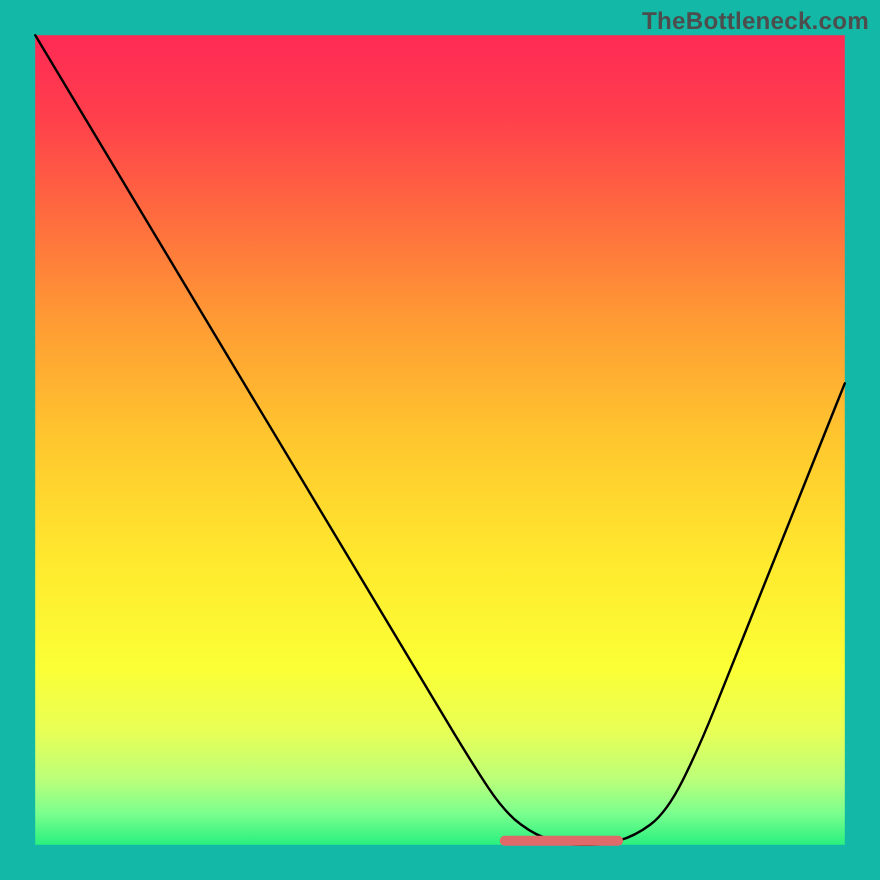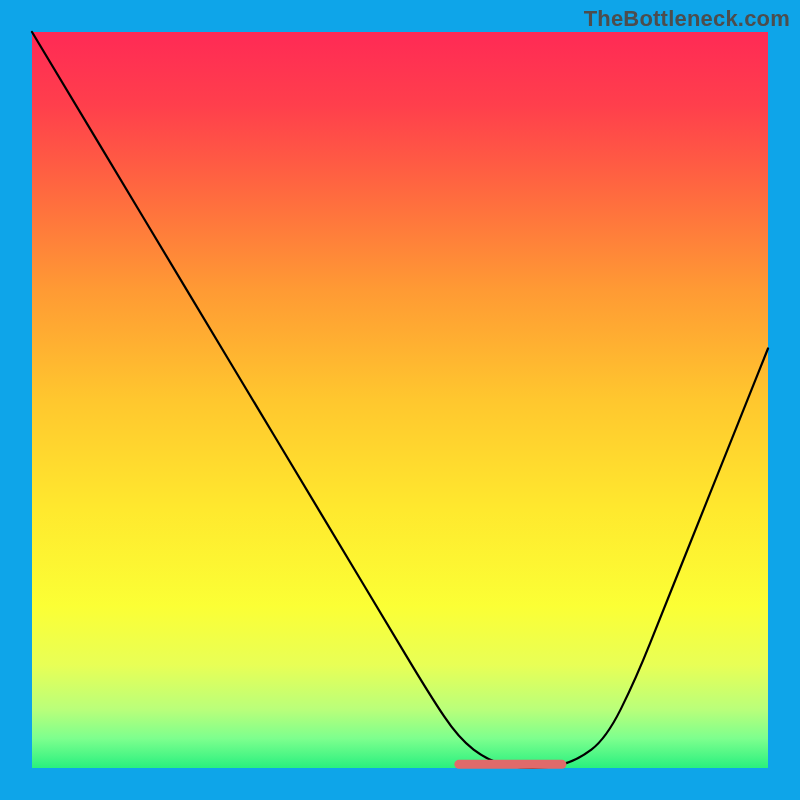--- a/index.html
+++ b/index.html
@@ -8,21 +8,21 @@
     width: 800px;
     height: 800px;
     background: #000;
     overflow: hidden;
     font-family: Arial, Helvetica, sans-serif;
   }
   .frame {
     position: relative;
     width: 800px;
     height: 800px;
-    background: #0ea5e9;
+    background: #14b8a6;
   }
   .plot-area {
     position: absolute;
     left: 32px;
     top: 32px;
     width: 736px;
     height: 736px;
     background: linear-gradient(to bottom,
       #ff2a55 0%,
       #ff3f4c 10%,

